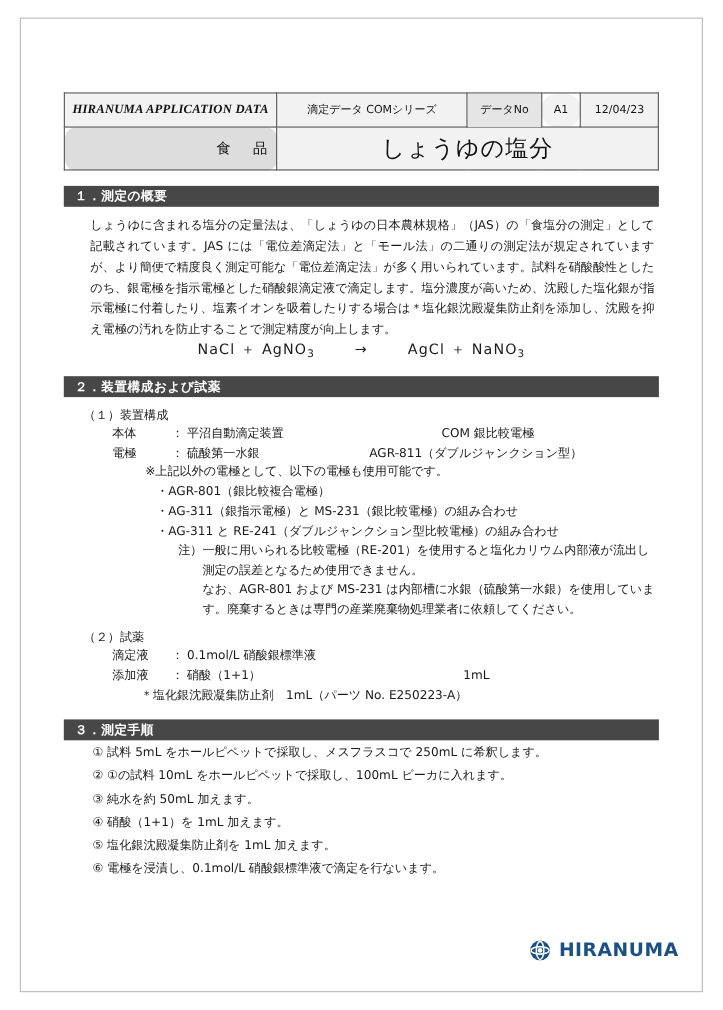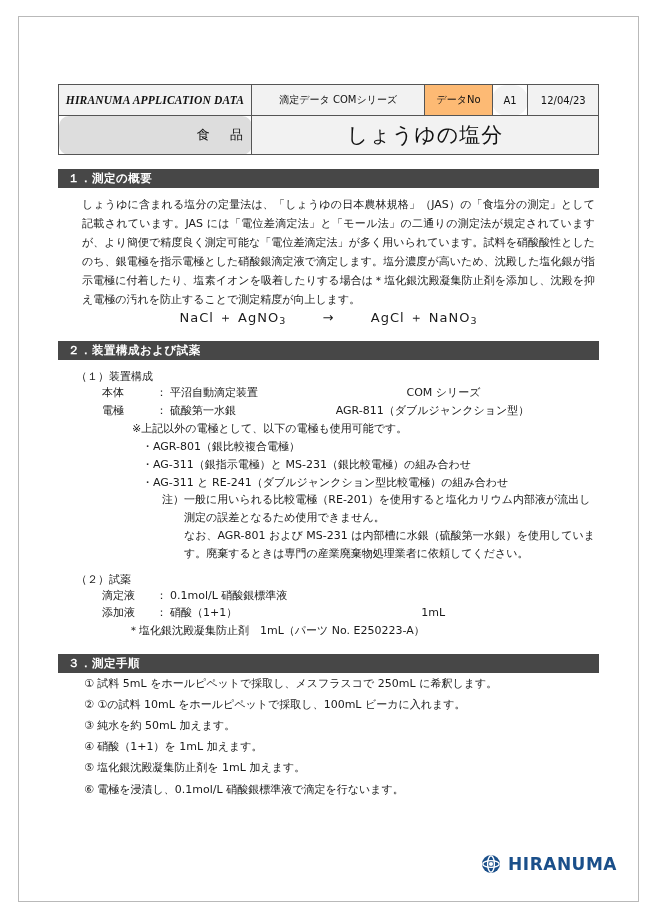--- a/index.html
+++ b/index.html
@@ -62,21 +62,21 @@
   }
   .hdr-series {
     background: #f2f2f2;
     text-align: center;
     font-family: "DejaVu Sans", sans-serif;
     font-size: 10px;
     height: 30px;
     color: #111;
   }
   .hdr-datalabel {
-    background: #fdba74;
+    background: #e5e5e5;
     text-align: center;
     font-family: "DejaVu Sans", sans-serif;
     font-size: 10px;
     color: #111;
     position: relative;
   }
   .hdr-dataval {
     background: #f2f2f2;
     text-align: center;
     font-family: "DejaVu Sans", sans-serif;
@@ -291,21 +291,21 @@
     </div>
 
     <div class="secbar">２．装置構成および試薬</div>
 
     <div class="subhead">（１）装置構成</div>
 
     <div class="row">
       <span class="lbl">本体</span>
       <span class="colon">：</span>
       <span class="val">平沼自動滴定装置</span>
-      <span class="val val2">COM シリーズ</span>
+      <span class="val val2">COM 銀比較電極</span>
     </div>
 
     <div class="row">
       <span class="lbl">電極</span>
       <span class="colon">：</span>
       <span class="val">硫酸第一水銀</span>
       <span class="val val2">AGR-811（ダブルジャンクション型）</span>
     </div>
 
     <div class="note">※上記以外の電極として、以下の電極も使用可能です。</div>

